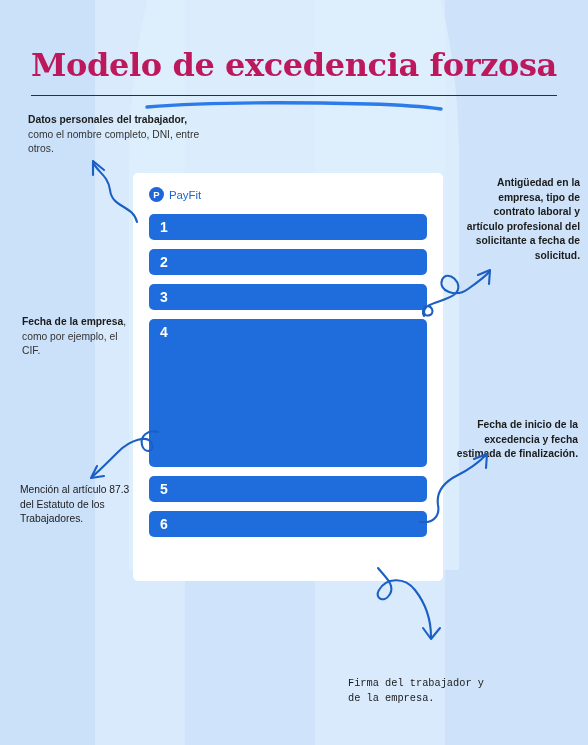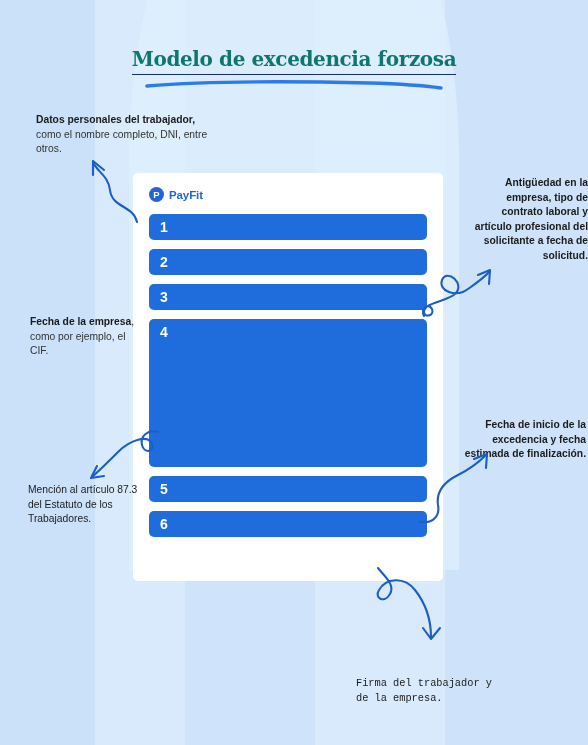--- a/index.html
+++ b/index.html
@@ -33,25 +33,25 @@
   }
 
   
   #title-wrap {
     position:absolute; top:48px; left:0; width:588px;
     text-align:center; z-index:3;
   }
   #page-title {
     font-family:"DejaVu Serif", serif;
     font-weight:700;
-    font-size:20px;
+    font-size:32px;
     letter-spacing:-0.4px;
-    color:#0f766e;
+    color:#be185d;
     display:inline-block;
-    padding-bottom:4px;
+    padding-bottom:12px;
     border-bottom:1.6px solid #1a2f68;
     line-height:1.1;
   }
   #title-swoosh { display:block; margin:4px auto 0; }
 
   
   #doc-card {
     position:absolute;
     left:133px; top:173px;
     width:310px; height:408px;
@@ -63,21 +63,21 @@
   #brand-logo { display:flex; align-items:center; gap:5px; margin-bottom:12px; }
   #brand-mark {
     width:15px; height:15px; border-radius:50%;
     background:#2166d8;
     display:flex; align-items:center; justify-content:center;
     color:#fff; font-size:9.5px; font-weight:700;
     font-family:"Liberation Sans", sans-serif;
     line-height:1;
   }
   #brand-name {
-    color:#2166d8; font-size:11.5px; font-weight:700; letter-spacing:-.1px;
+    color:#2166d8; font-size:11.5px; font-weight:400; letter-spacing:-.1px;
   }
 
   .doc-bar {
     background:#1f6ddc;
     border-radius:5px;
     color:#ffffff;
     font-weight:700;
     font-size:14px;
     padding:5px 0 5px 11px;
     margin-bottom:9px;
@@ -85,21 +85,20 @@
   }
   .doc-bar.tall { height:148px; margin-bottom:9px; }
   .doc-bar.h-std { height:26px; }
 
   
   .annot {
     position:absolute; z-index:4;
     font-size:10.3px;
     line-height:1.42;
     color:#1b1b1b;
-    margin-left:8px;
   }
   .annot b { font-weight:700; }
   .annot .reg { font-weight:400; color:#333; }
   .annot.bold-all { font-weight:700; }
   .annot.right { text-align:right; }
 
   #annot-personal   { left:28px;  top:113px;  width:185px; }
   #annot-antiguedad { left:460px; top:176px;  width:120px; }
   #annot-empresa    { left:22px;  top:315px;  width:112px; }
   #annot-articulo   { left:20px;  top:483px;  width:118px; }

